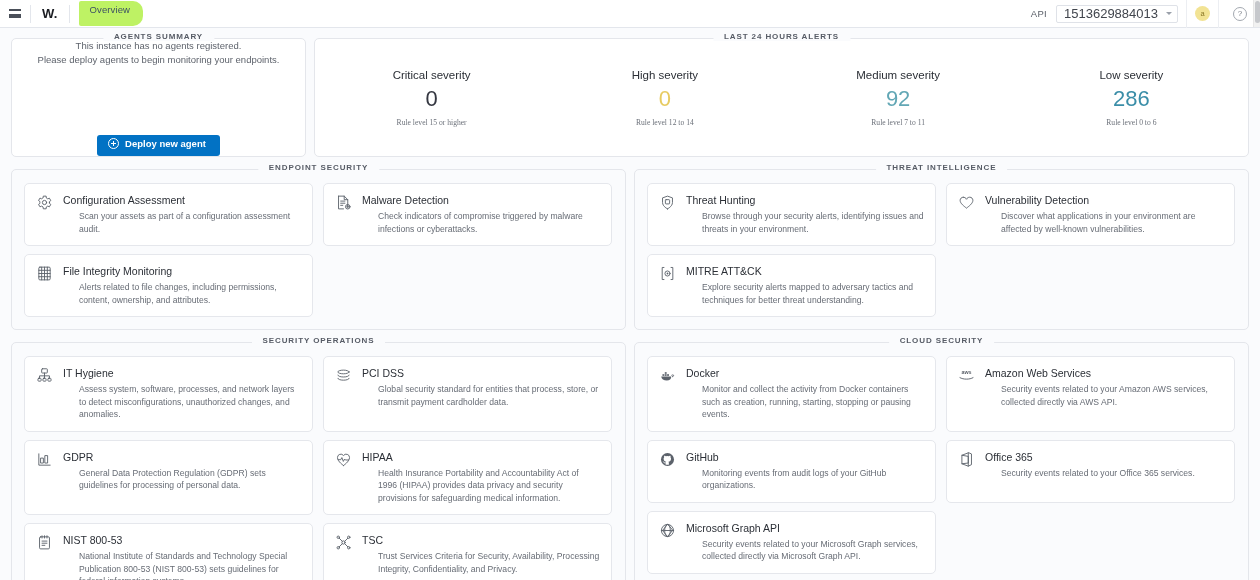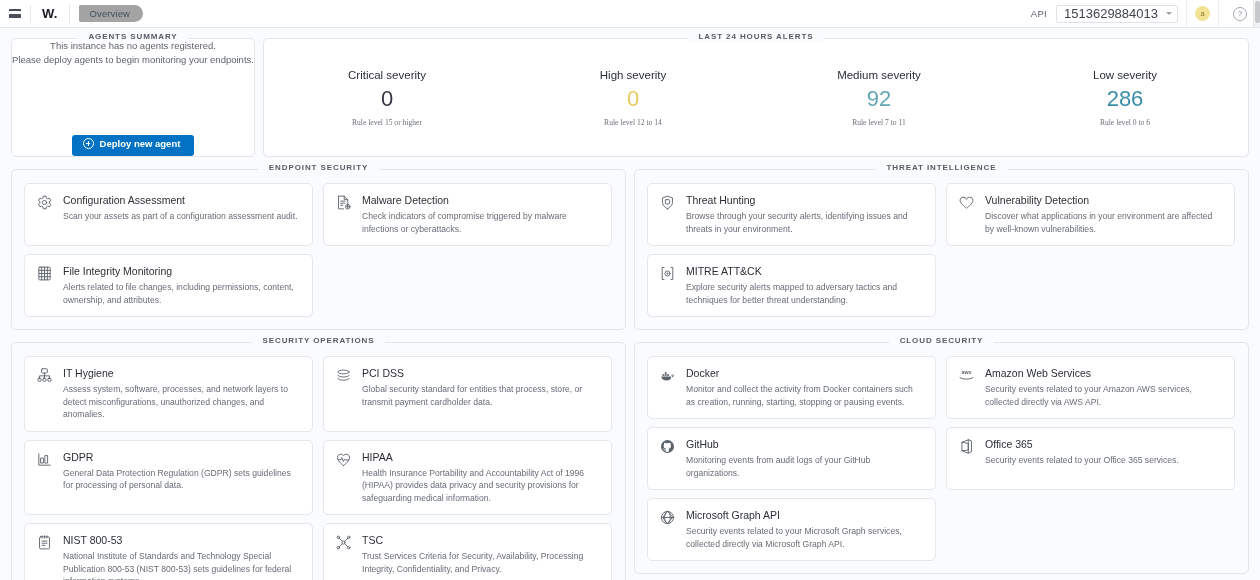--- a/index.html
+++ b/index.html
@@ -36,24 +36,24 @@
     content: ""; position: absolute; left: 0; top: 2.5px;
     width: 12px; height: 2px; background: #4a4f59;
   }
   .vdiv { width: 1px; height: 18px; background: #e3e6ec; }
   .brand {
     font-size: 13px; font-weight: bold; letter-spacing: .2px;
     padding: 0 11px; color: #1a1c21; cursor: pointer;
   }
   .tab-overview {
     margin-left: 9px;
-    background: #a3a3a3;
+    background: #bef264;
     color: #3d5064;
     font-size: 9.5px;
-    padding: 3px 13px 3px 11px;
+    padding: 3px 13px 11px 11px;
     border-radius: 2px 10px 10px 2px;
     cursor: pointer;
     letter-spacing: .1px;
   }
   .tb-right {
     margin-left: auto; display: flex; align-items: center; height: 100%;
   }
   .api-label { font-size: 9.5px; color: #5a5f68; padding-right: 9px; letter-spacing: .3px; }
   .api-select {
     border: 1px solid #dfe2e8; background: #fff;
@@ -113,21 +113,21 @@
     white-space: nowrap;
   }
   .group {
     position: relative;
     border: 1px solid #e4e6eb;
     border-radius: 5px;
     background: #fafbfd;
   }
 
   
-  .agents-panel { width: 244px; height: 119px; }
+  .agents-panel { width: 295px; height: 119px; }
   .agents-inner {
     height: 100%;
     display: flex; flex-direction: column;
     align-items: center; justify-content: space-between; gap: 33px;
   }
   .agents-text {
     font-size: 9.5px; color: #5e636c; text-align: center; line-height: 14px;
   }
   .deploy-btn {
     margin-top: 13px;
@@ -169,21 +169,21 @@
     border-radius: 5px;
     padding: 10px 11px 10px 10px;
     display: flex;
     gap: 9px;
     cursor: pointer;
   }
   .card-w { width: 289px; }
   .card-ci { flex: none; width: 19px; height: 19px; display: flex; align-items: flex-start; justify-content: center; color: #5c626b; }
   .card-ci svg { display: block; }
   .card-title { font-size: 10.5px; color: #2b2f36; margin-bottom: 4px; }
-  .card-desc { font-size: 8.6px; color: #676c75; line-height: 12.5px; }
+  .card-desc { font-size: 8.6px; color: #676c75; line-height: 12.5px; margin-left: 16px; }
 
   .mt12 { margin-top: 12px; }
 </style>
 </head>
 <body>
 
 <div class="topbar">
   <div class="tb-left">
     <div class="hamburger">
         <span></span>

